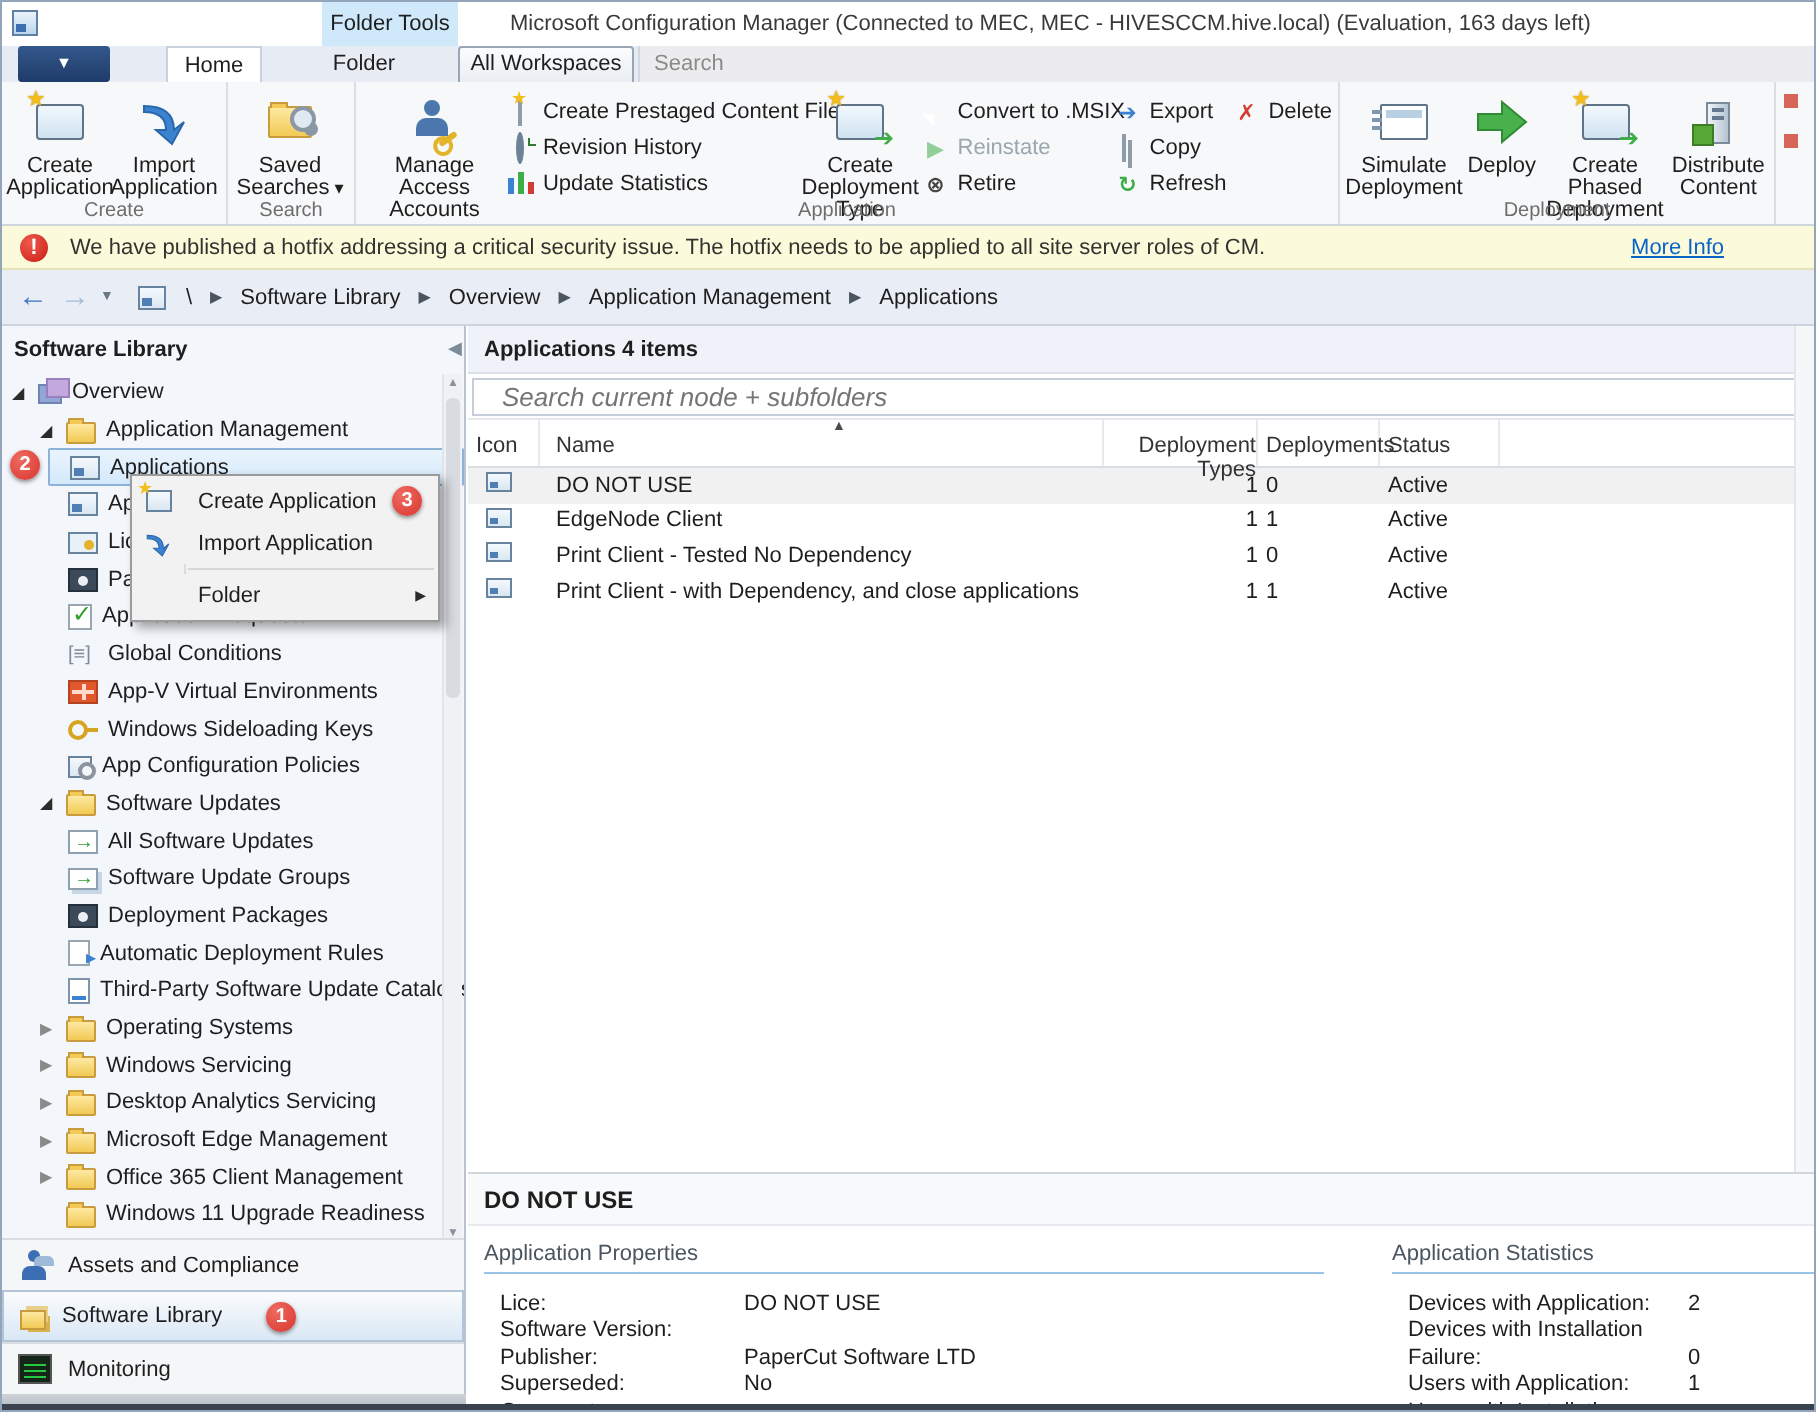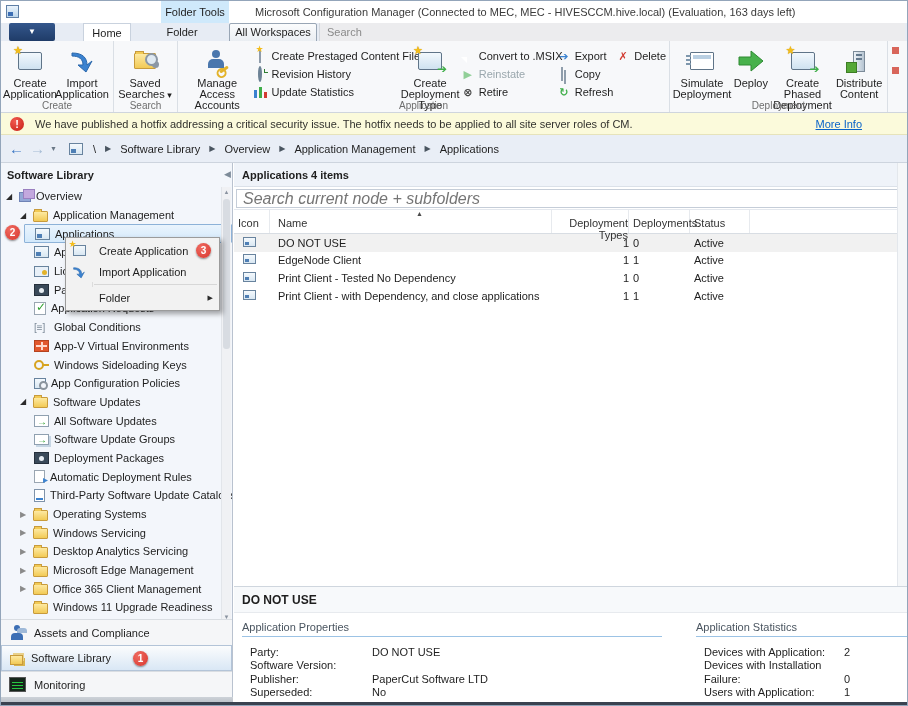--- a/index.html
+++ b/index.html
@@ -194,21 +194,21 @@
   .mi .subarrow { position:absolute; right:6px; font-size:7px; color:#2b2b2b; }
   .mi-createapp { position:relative; width:13px; height:11px; border:1px solid #68839e; background:linear-gradient(#f4f9fd,#d9e7f2); }
   .mi-createapp::before { content:"★"; position:absolute; top:-7px; left:-5px; color:#f3bd1c; font-size:9px; }
   .arr-imp { display:block; }
 
   
   .main { position:absolute; left:233px; top:0; right:0; height:100%; background:#fff; }
   .mhead { height:24px; line-height:24px; background:#eff3f9; border-bottom:1px solid #dbe1e9; font-weight:bold; padding-left:8px; }
   .msearch { position:relative; height:23px; border-bottom:1px solid #e4e8ee; background:#fff; }
   .msearch input { position:absolute; left:2px; top:2px; right:3px; height:19px; border:1px solid #c5cdd8;
-                   font-family:inherit; font-size:16px; font-style:italic; color:#6a6a6a; padding-left:6px; background:#fff; outline:none; }
+                   font-family:inherit; font-size:13px; font-style:italic; color:#6a6a6a; padding-left:14px; background:#fff; outline:none; }
   .ghead { position:relative; height:24px; border-bottom:1px solid #d8dde3; display:flex; }
   .gcell { padding-top:7px; padding-left:4px; color:#333; border-right:1px solid #e7eaee; }
   .sortasc { position:absolute; left:182px; top:0px; font-size:7px; color:#4a4a4a; }
   .c-icon { width:36px; flex:none; }
   .c-name { width:282px; flex:none; }
   .c-types { width:77px; flex:none;text-align:right; }
   .c-deps { width:61px; flex:none; }
   .c-status { width:60px; flex:none; }
   .c-fill { flex:1; border-right:none; }
   .lrow { display:flex; height:17.6px; align-items:center; }
@@ -616,21 +616,21 @@
       </div>
 
       <div class="listscroll"></div>
 
       <div class="details">
         <div class="dtitle">DO NOT USE</div>
 
         <div class="dsection dsec-left">
           <div class="dheading">Application Properties</div>
           <div class="drow">
-              <span class="dl">Party:</span>
+              <span class="dl">Lice:</span>
               <span>DO NOT USE</span>
             </div>
           <div class="drow">
               <span class="dl">Software Version:</span>
               <span></span>
             </div>
           <div class="drow">
               <span class="dl">Publisher:</span>
               <span>PaperCut Software LTD</span>
             </div>

